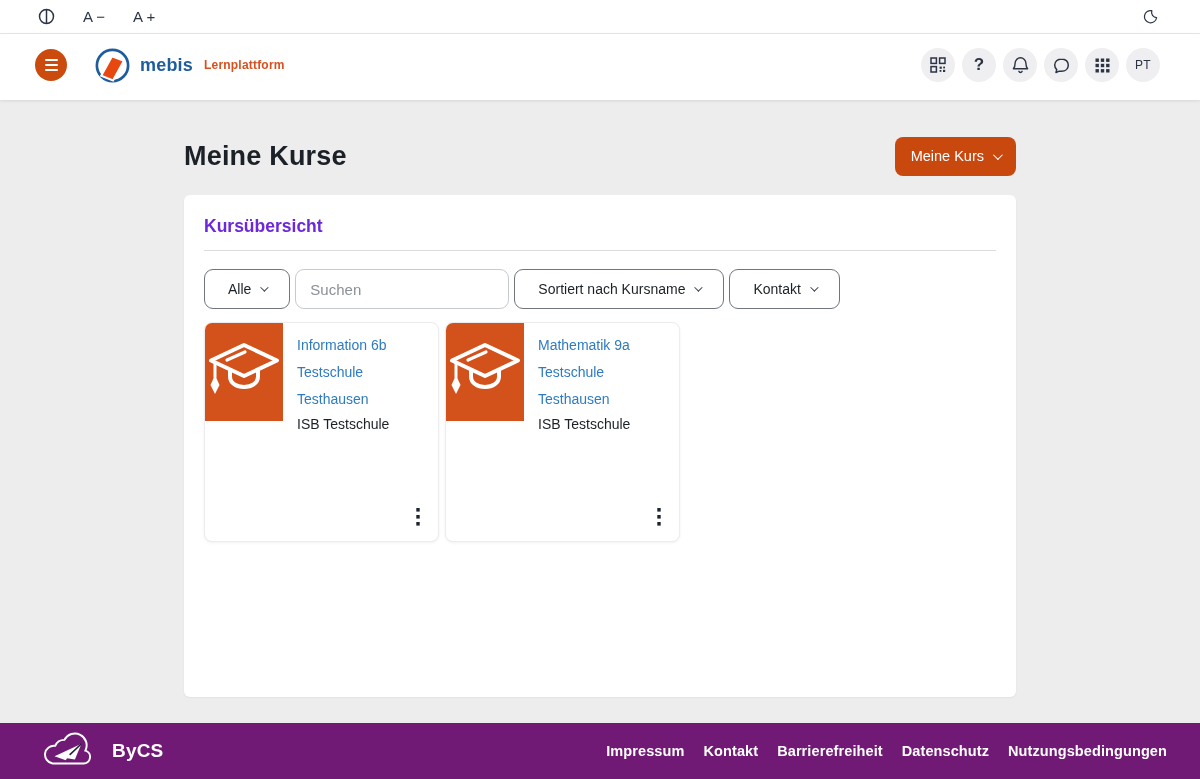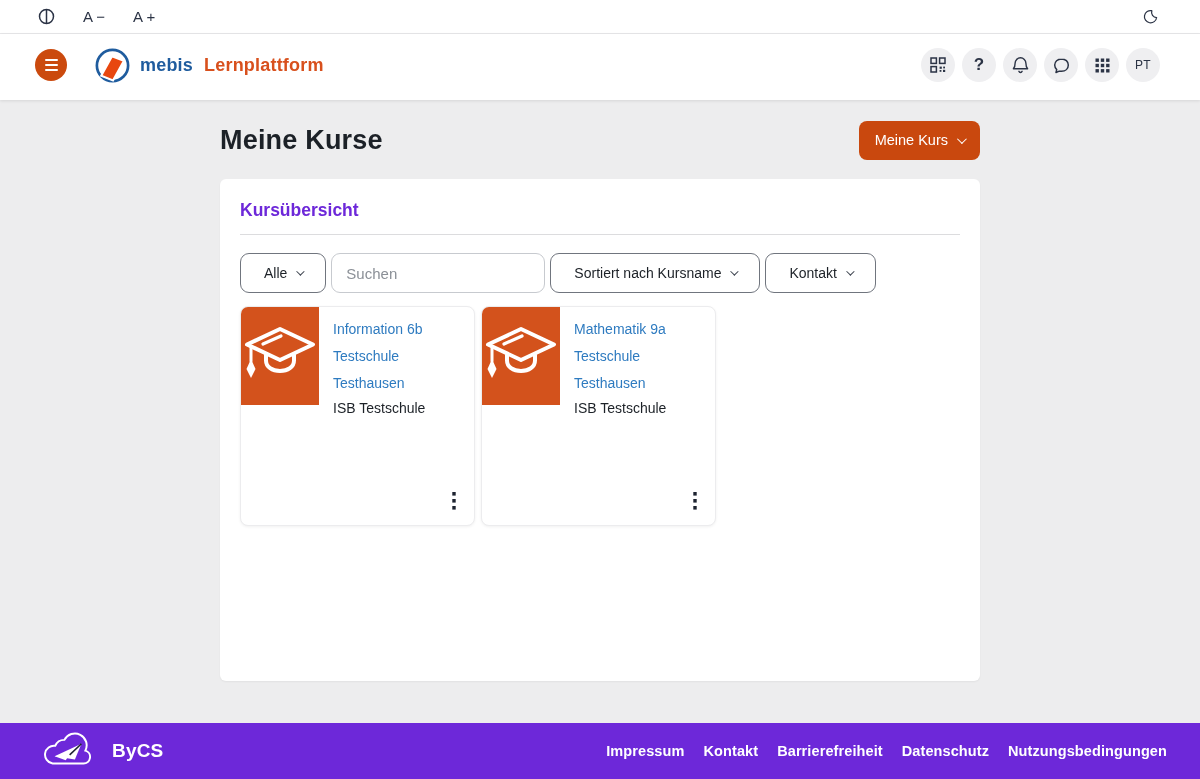--- a/index.html
+++ b/index.html
@@ -27,32 +27,32 @@
     padding:0 40px 4px 35px; box-shadow:0 1px 3px rgba(0,0,0,.10); position:relative; z-index:2;justify-content:space-between;
   }
   .menu-btn {
     width:32px; height:32px; border-radius:50%; background:#cb4a0e;
     display:flex; flex-direction:column; justify-content:center; align-items:center; gap:3px;
     flex:none;
   }
   .menu-btn i { display:block; width:13px; height:2px; background:#fff; border-radius:2px; }
   .brand { display:flex; align-items:center; margin-left:27px; cursor:pointer; }
   .brand-name { font-size:18px; font-weight:700; color:#1f5c9e; margin-left:9px; letter-spacing:.2px; }
-  .brand-app  { font-size:18px; font-weight:700; color:#d8501d; margin-left:11px; letter-spacing:.2px; }
+  .brand-app  { font-size:12px; font-weight:700; color:#d8501d; margin-left:11px; letter-spacing:.2px; }
   .header-icons { margin-left:auto; display:flex; align-items:center; gap:7px; }
   .icon-circle {
     width:34px; height:34px; border-radius:50%; background:#efeff1;
     display:flex; align-items:center; justify-content:center; color:#2b3345;
   }
   .icon-circle.avatar { font-size:12px; font-weight:400; letter-spacing:.3px; }
   .qmark { font-size:17px; font-weight:700; color:#2b3345; }
 
   
   .main { height:623px; padding-top:14px; }
-  .content { width:760px; margin:0 auto; }
+  .content { width:832px; margin:16px auto; }
   .title-row { display:flex; justify-content:space-between; align-items:center; height:52px; margin-bottom:13px; }
   .page-title { font-size:27px; font-weight:700; color:#1c2127; letter-spacing:.2px; }
   .primary-btn {
     background:#c9480e; color:#fff; height:39px; border-radius:8px;
     padding:0 16px; font-size:14.5px; display:flex; align-items:center; gap:9px;
   }
   .chev { width:7px; height:7px; border-right:1.8px solid currentColor; border-bottom:1.8px solid currentColor;
           transform:rotate(45deg) translateY(-2px); display:inline-block; flex:none; }
   .primary-btn .chev { border-color:#fff; }
 
@@ -84,21 +84,21 @@
     height:98px; background:#d3521c; flex:none;
     display:flex; align-items:center; justify-content:center; cursor:pointer;
   }
   .card-body { flex:1; padding:9px 14px 10px; display:flex; flex-direction:column; }
   .card-title { color:#2e7bc0; font-size:14px; line-height:27px; cursor:pointer; text-decoration:none; }
   .card-school { color:#1c2127; font-size:14px; line-height:21px; margin-top:1px; }
   .card-menu { margin-top:auto; align-self:flex-end; padding:2px 4px; }
 
   
   .footer {
-    height:56px; background:#6d28d9; display:flex; align-items:center;
+    height:56px; background:#701a75; display:flex; align-items:center;
     padding:0 33px; color:#fff;
   }
   .footer-brand { display:flex; align-items:center; gap:7px; }
   .footer-brand-name { font-size:19px; font-weight:700; letter-spacing:.2px; }
   .footer-links { margin-left:auto; display:flex; gap:19px; }
   .footer-link { color:#fff; font-size:14.5px; font-weight:600; text-decoration:none; letter-spacing:.1px; }
 </style>
 </head>
 <body>
 

